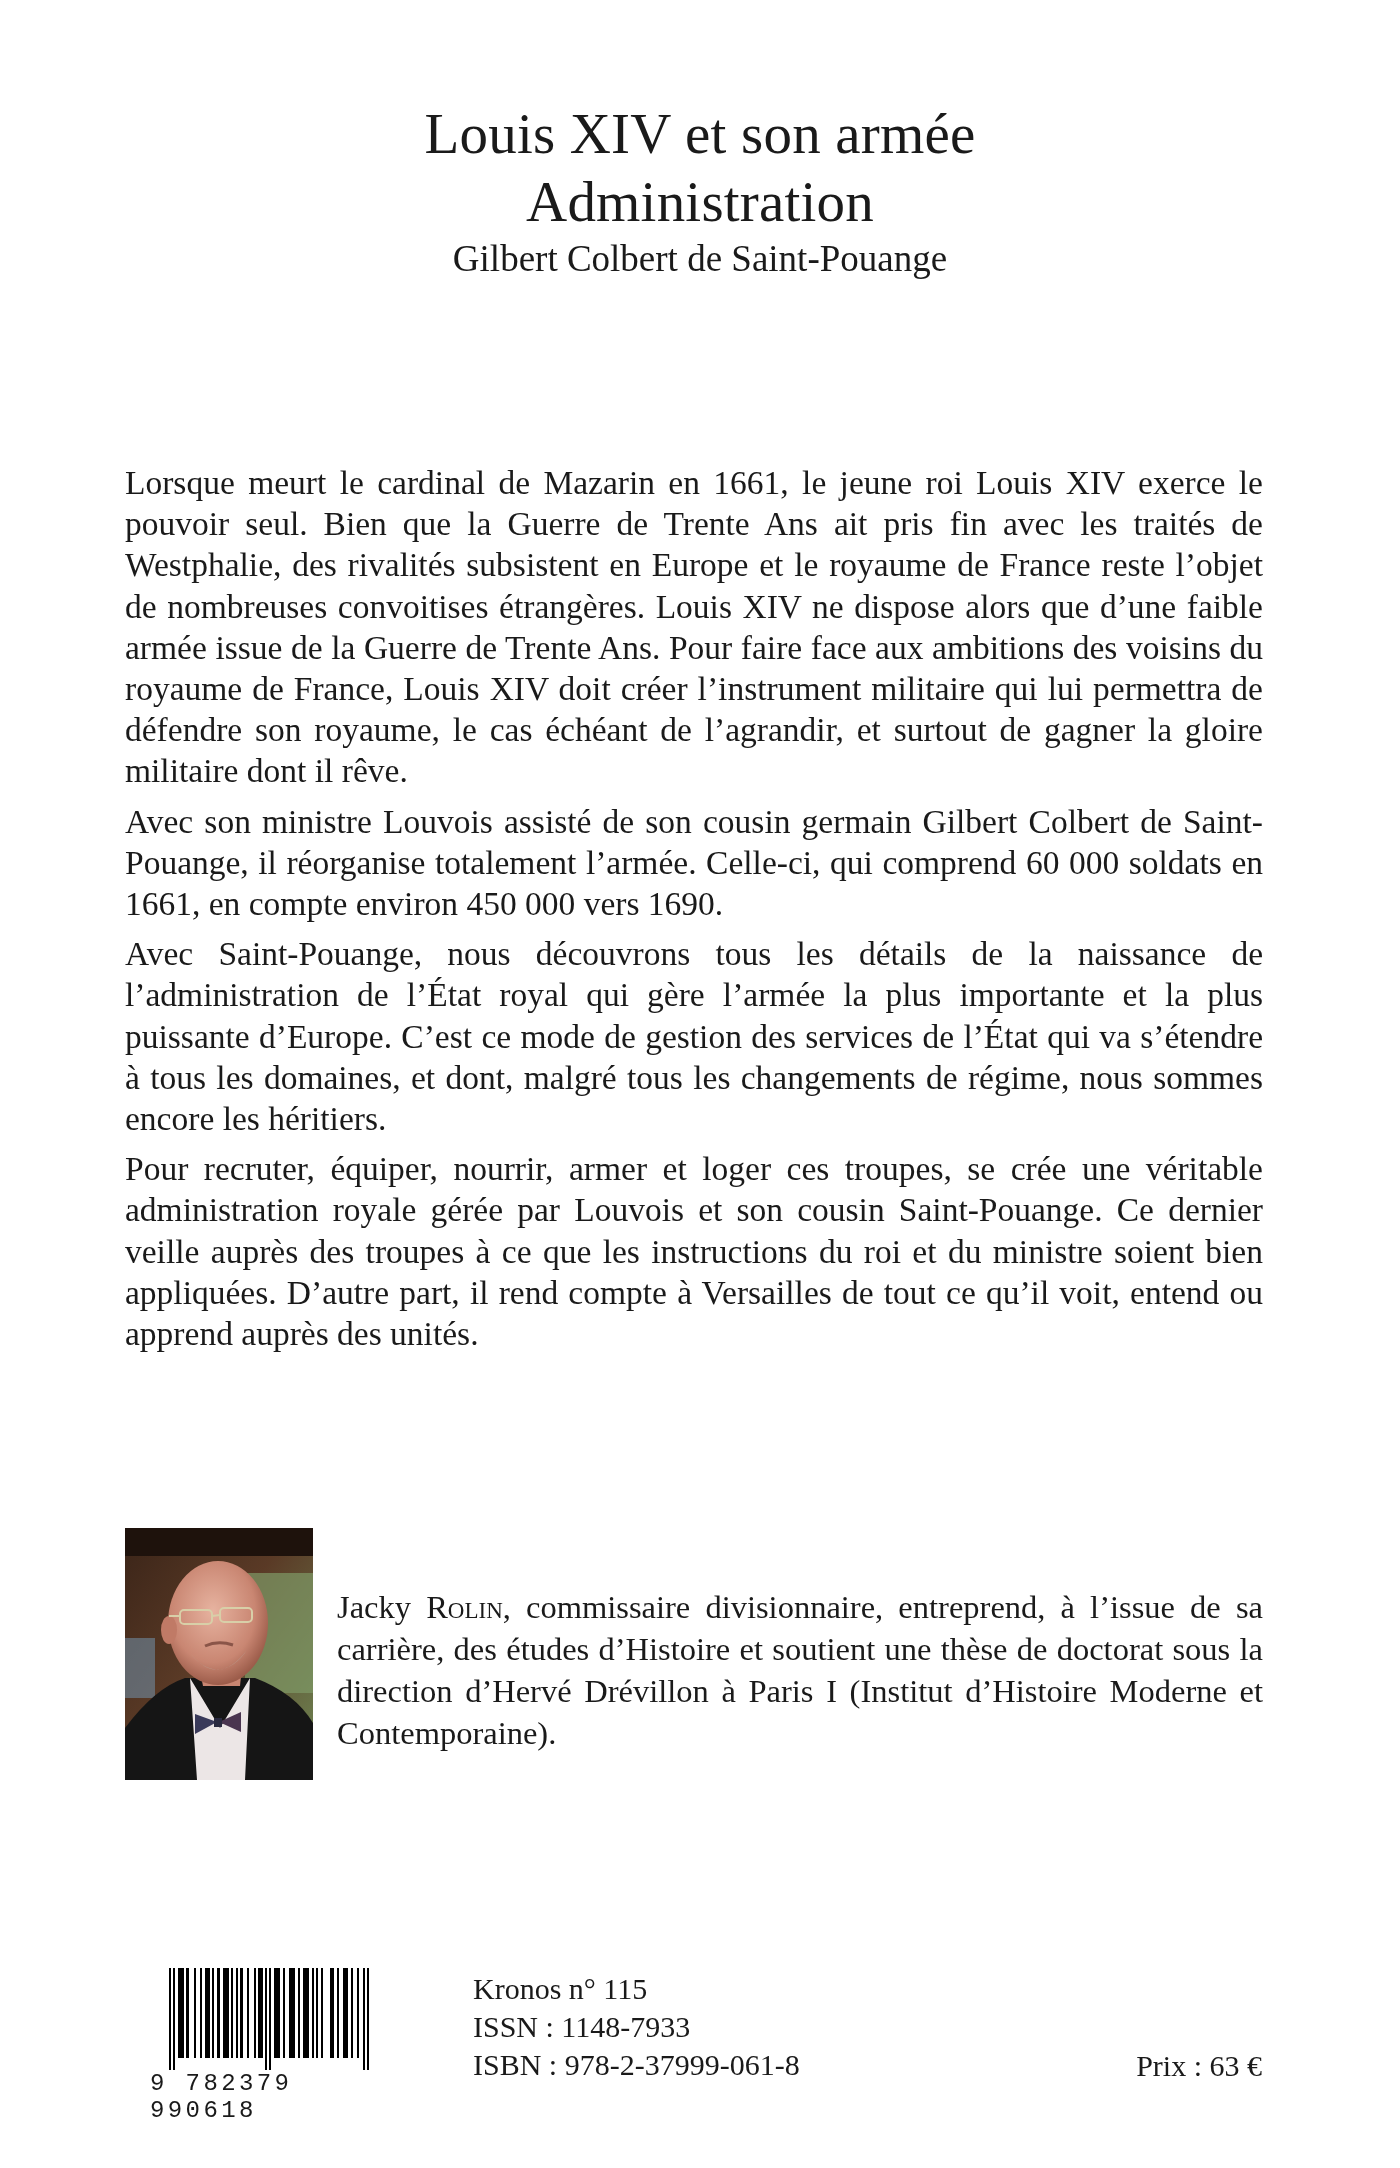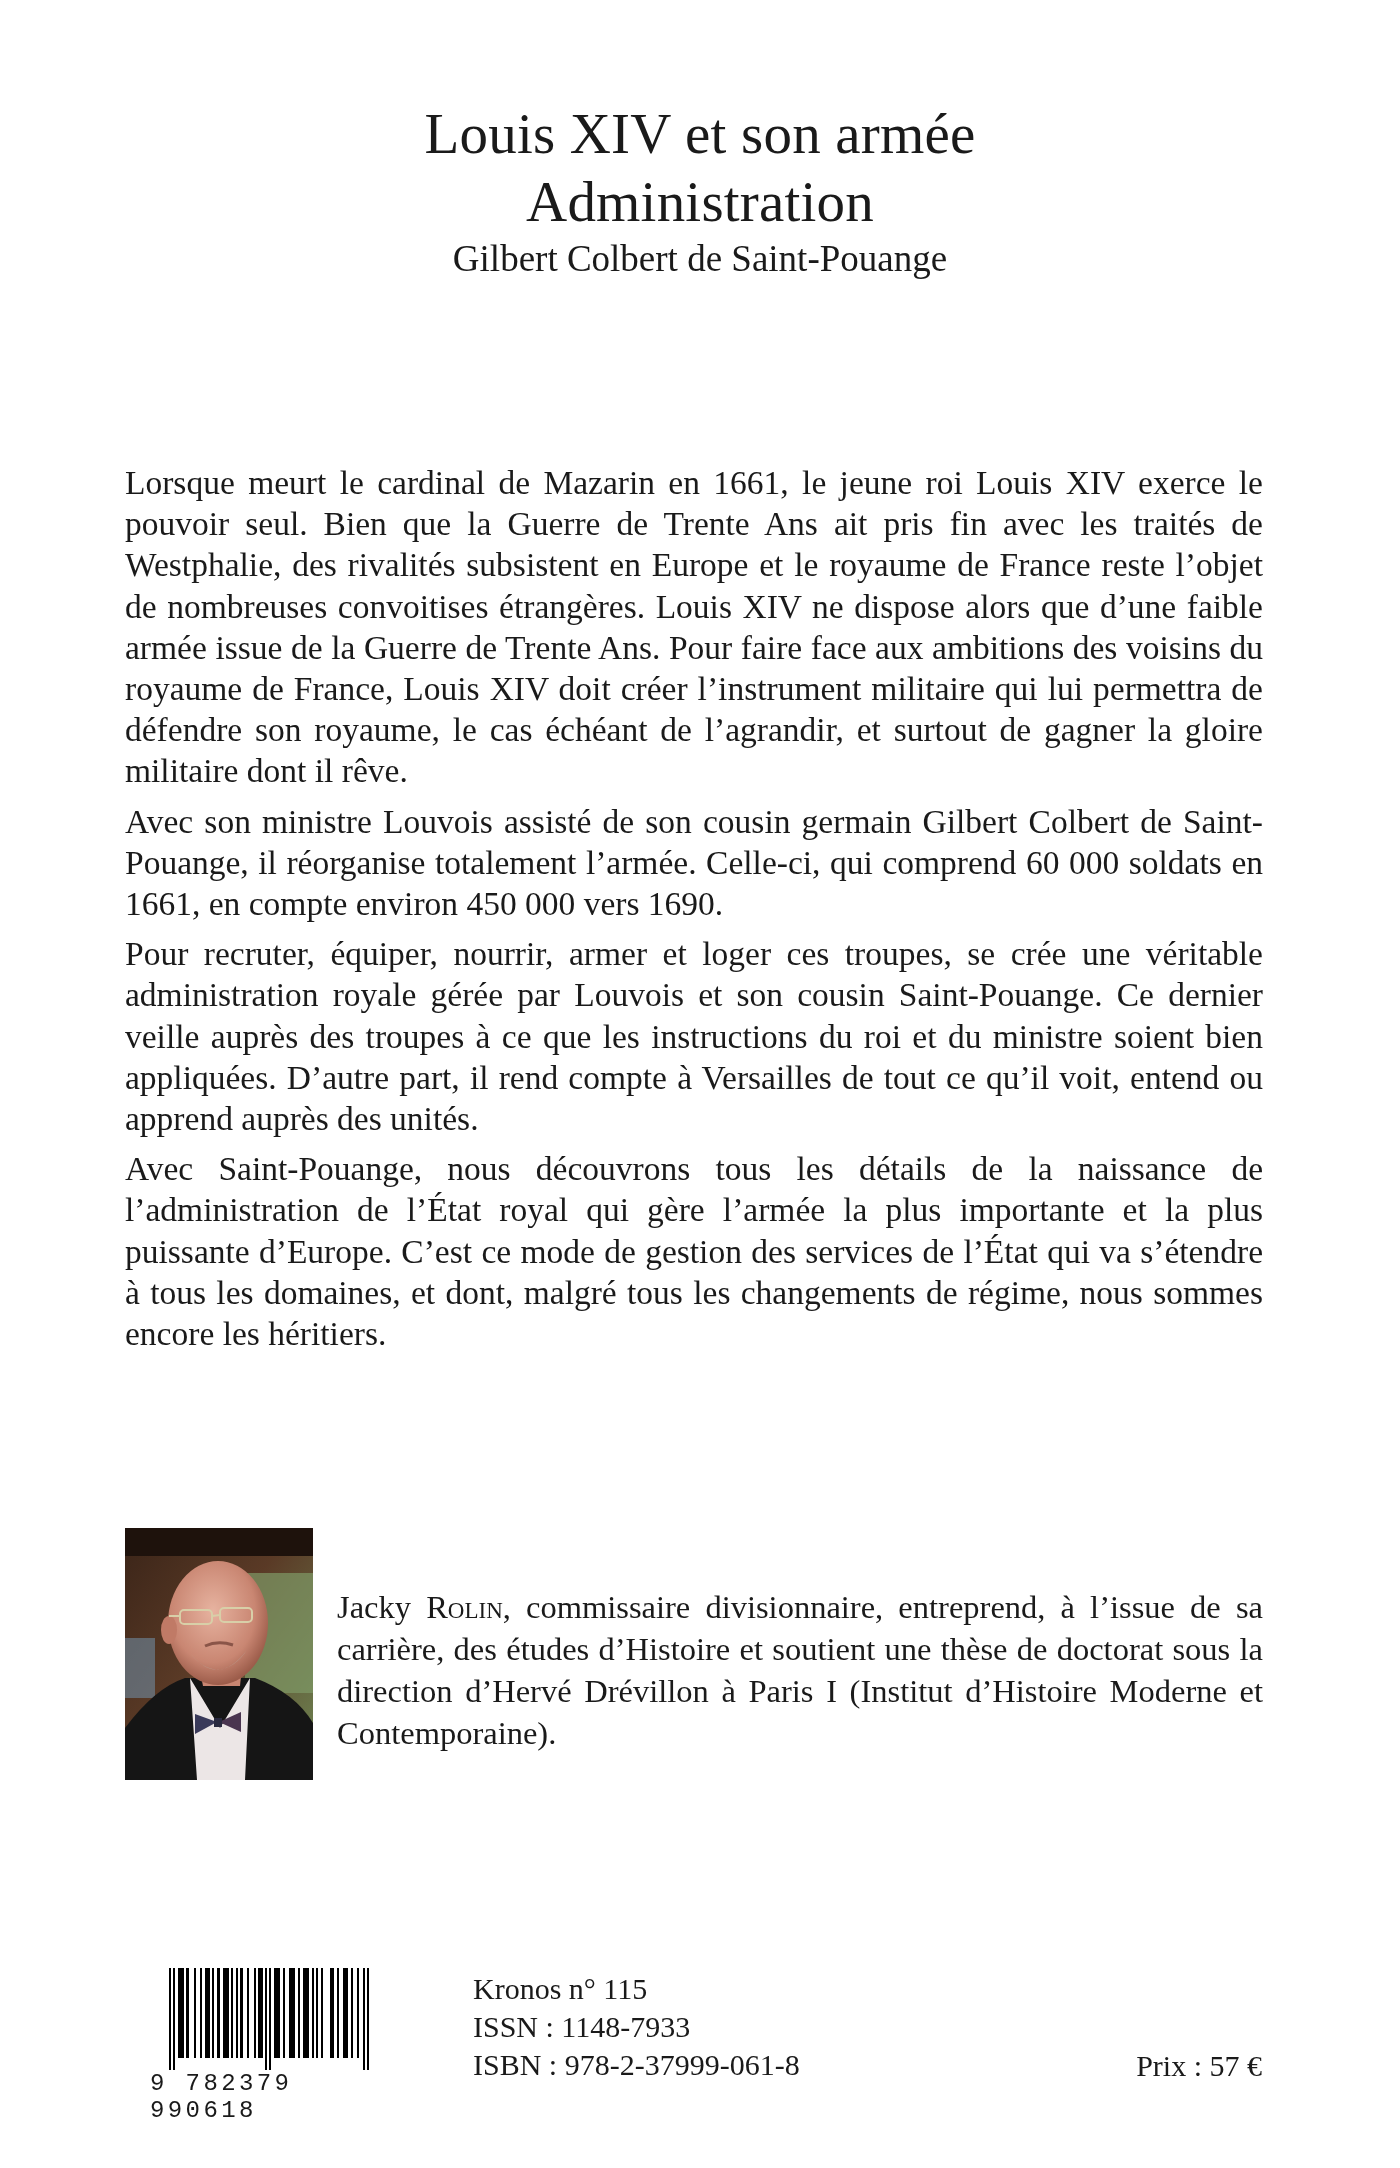--- a/index.html
+++ b/index.html
@@ -25,22 +25,22 @@
 
 <div class="header">
   <h1 class="title">Louis XIV et son armée</h1>
   <h1 class="title">Administration</h1>
   <div class="subject">Gilbert Colbert de Saint-Pouange</div>
 </div>
 
 <div class="body">
   <p>Lorsque meurt le cardinal de Mazarin en 1661, le jeune roi Louis XIV exerce le pouvoir seul. Bien que la Guerre de Trente Ans ait pris fin avec les traités de Westphalie, des rivalités subsistent en Europe et le royaume de France reste l’objet de nombreuses convoitises étrangères. Louis XIV ne dispose alors que d’une faible armée issue de la Guerre de Trente Ans. Pour faire face aux ambitions des voisins du royaume de France, Louis XIV doit créer l’instrument militaire qui lui permettra de défendre son royaume, le cas échéant de l’agrandir, et surtout de gagner la gloire militaire dont il rêve.</p>
   <p>Avec son ministre Louvois assisté de son cousin germain Gilbert Colbert de Saint-Pouange, il réorganise totalement l’armée. Celle-ci, qui comprend 60 000 soldats en 1661, en compte environ 450 000 vers 1690.</p>
+  <p>Avec Saint-Pouange, nous découvrons tous les détails de la naissance de l’administration de l’État royal qui gère l’armée la plus importante et la plus puissante d’Europe. C’est ce mode de gestion des services de l’État qui va s’étendre à tous les domaines, et dont, malgré tous les changements de régime, nous sommes encore les héritiers.</p>
   <p>Pour recruter, équiper, nourrir, armer et loger ces troupes, se crée une véritable administration royale gérée par Louvois et son cousin Saint-Pouange. Ce dernier veille auprès des troupes à ce que les instructions du roi et du ministre soient bien appliquées. D’autre part, il rend compte à Versailles de tout ce qu’il voit, entend ou apprend auprès des unités.</p>
-  <p>Avec Saint-Pouange, nous découvrons tous les détails de la naissance de l’administration de l’État royal qui gère l’armée la plus importante et la plus puissante d’Europe. C’est ce mode de gestion des services de l’État qui va s’étendre à tous les domaines, et dont, malgré tous les changements de régime, nous sommes encore les héritiers.</p>
 </div>
 
 <div class="photo">
   <svg width="188" height="252" viewBox="0 0 188 252">
     <defs>
       <linearGradient id="bg" x1="0" y1="0" x2="1" y2="1">
         <stop offset="0" stop-color="#3a2418"></stop>
         <stop offset="0.45" stop-color="#5a3a26"></stop>
         <stop offset="1" stop-color="#6f8a55"></stop>
       </linearGradient>
@@ -123,13 +123,13 @@
   </svg>
   <div class="barcode-digits">9 782379 990618</div>
 </div>
 
 <div class="pubinfo">
   <div>Kronos n° 115</div>
   <div>ISSN : 1148-7933</div>
   <div>ISBN : 978-2-37999-061-8</div>
 </div>
 
-<div class="price">Prix : 57 €</div>
+<div class="price">Prix : 63 €</div>
 
 </body></html>

